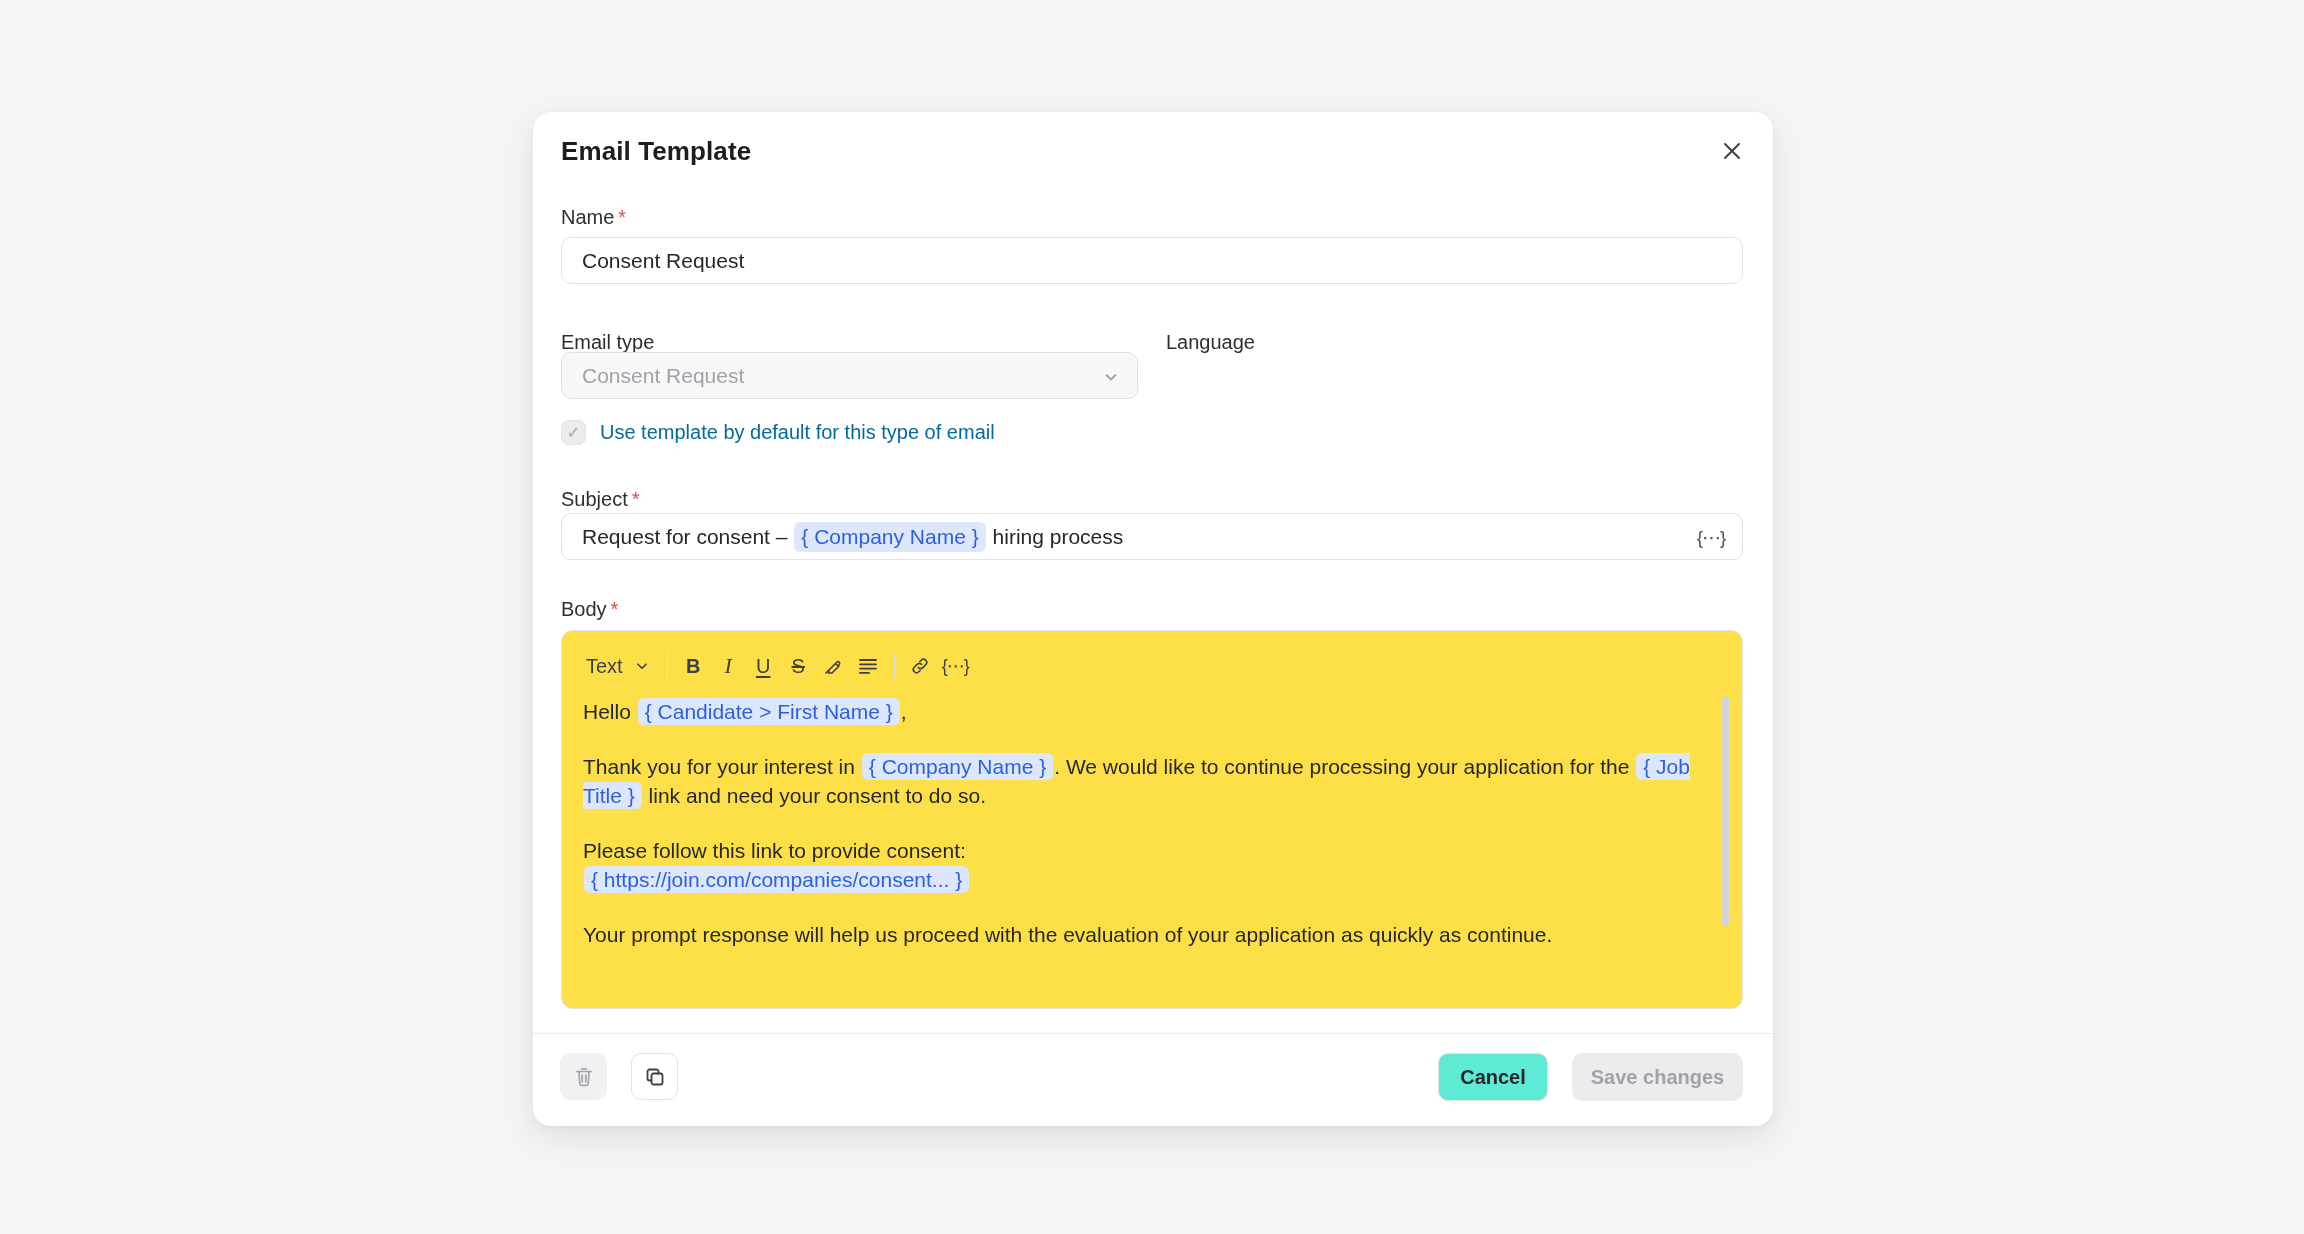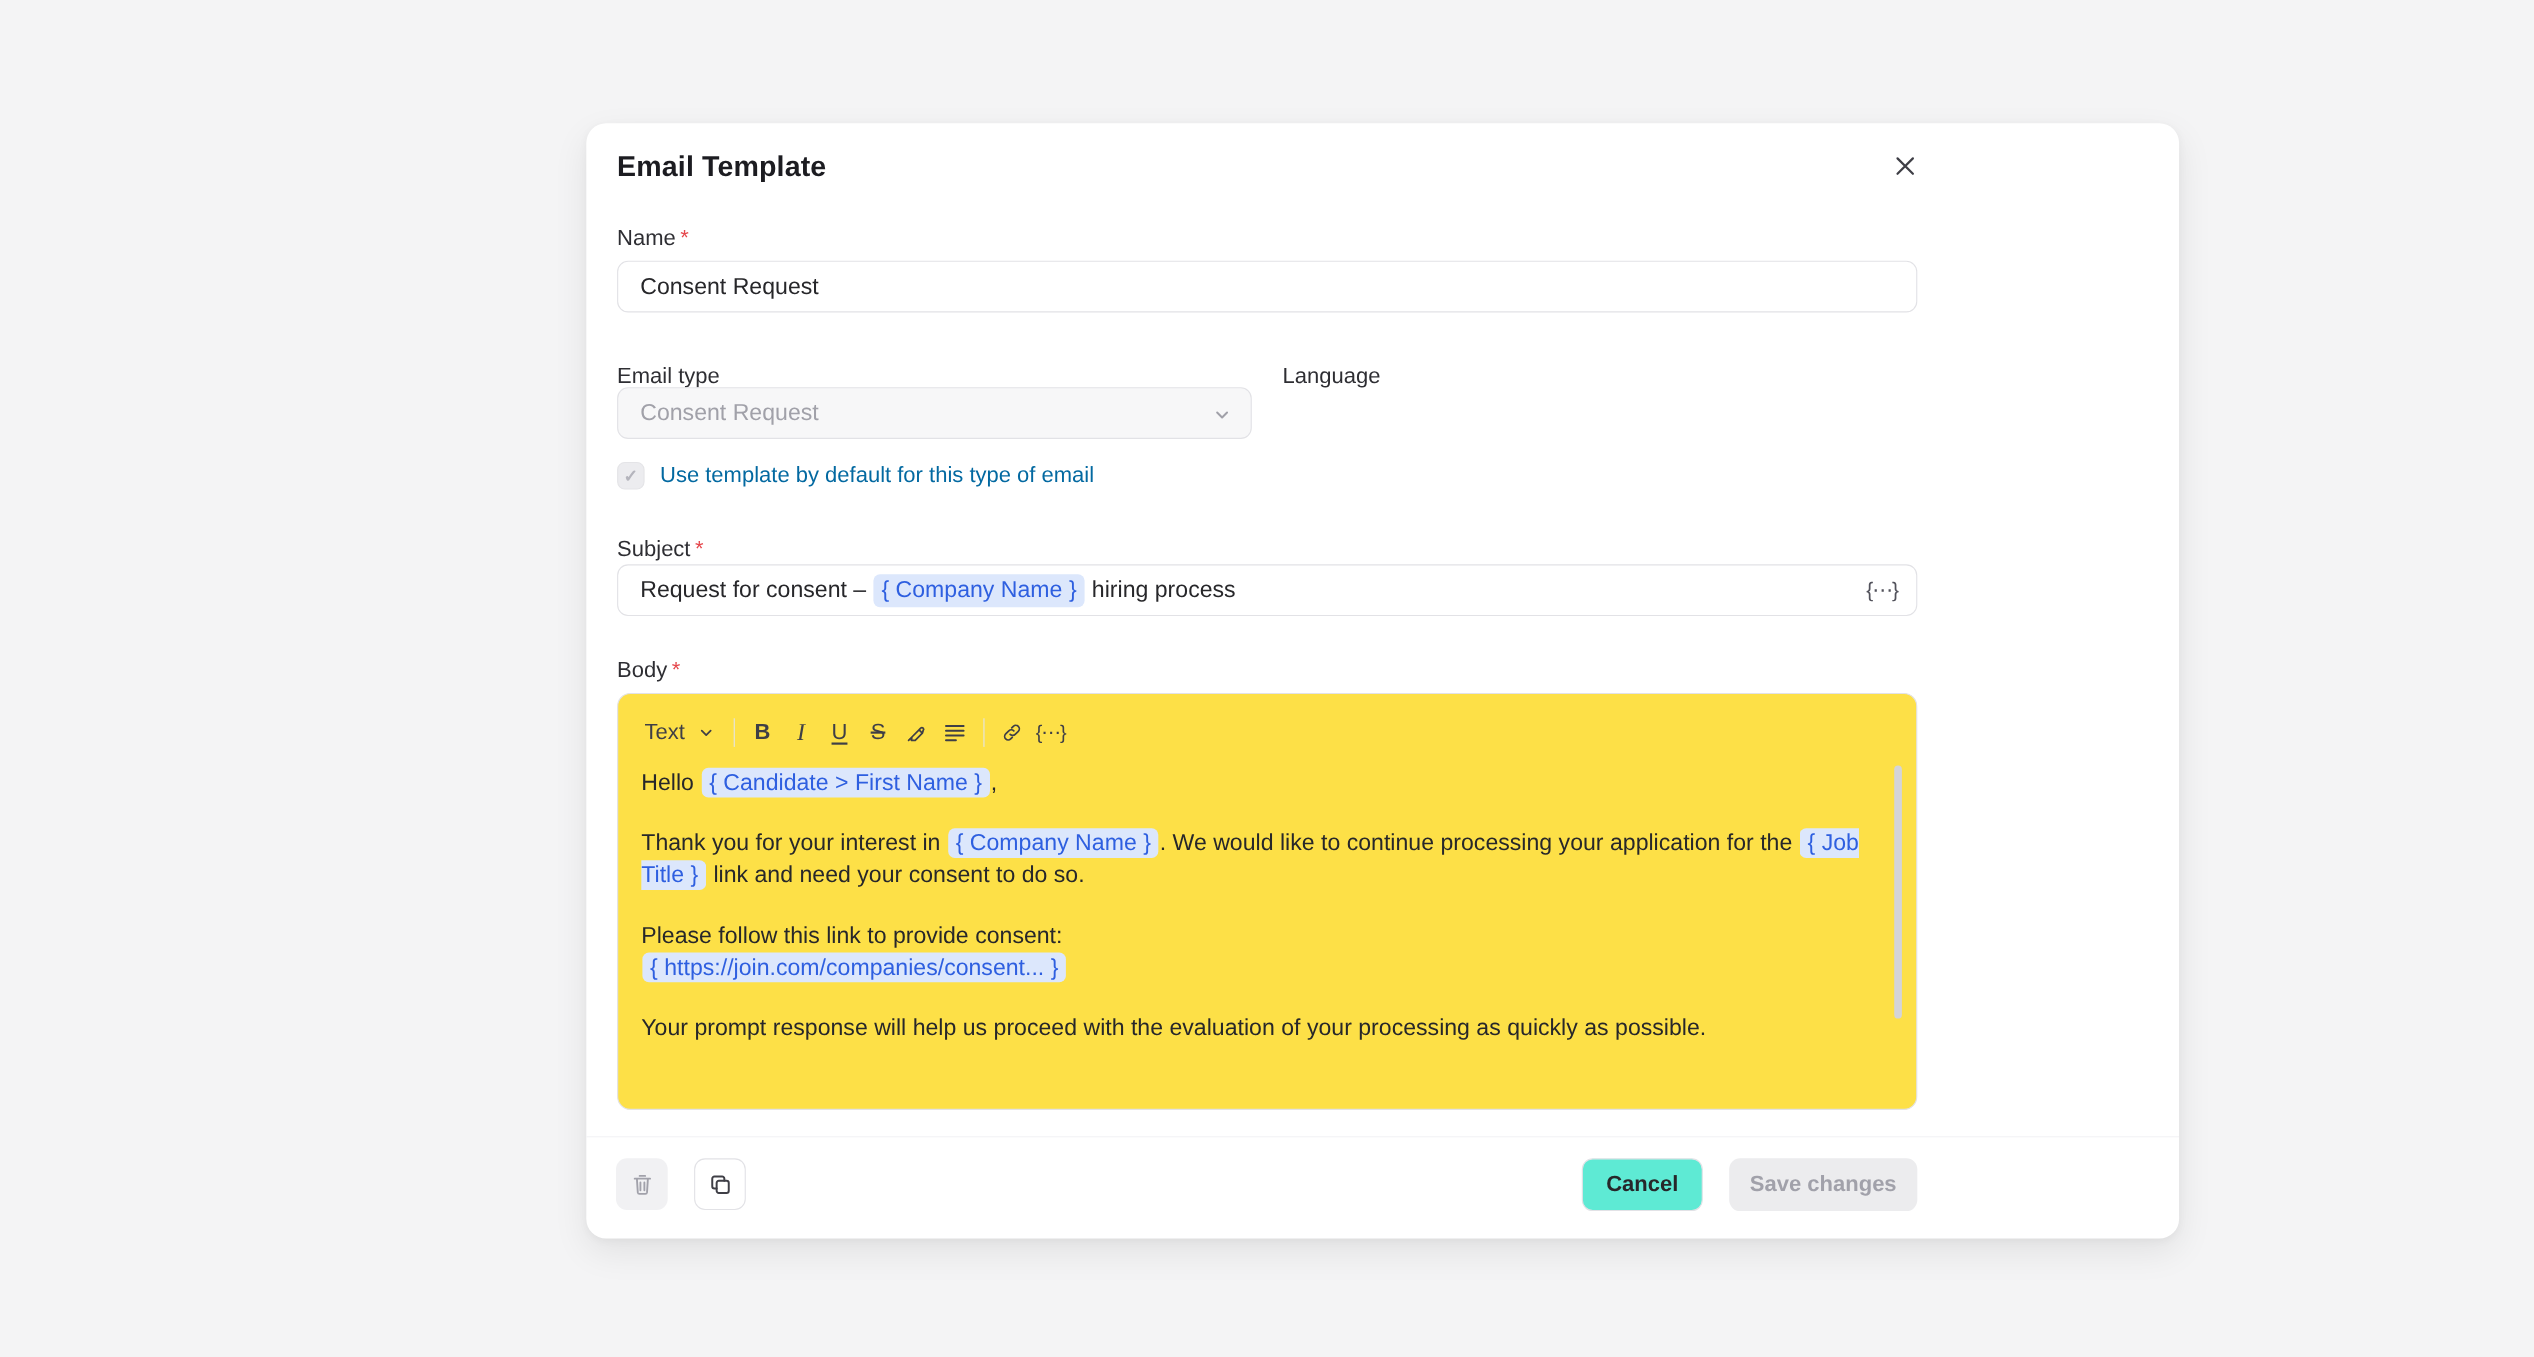--- a/index.html
+++ b/index.html
@@ -5,21 +5,21 @@
   * { margin:0; padding:0; box-sizing:border-box; }
   html,body { width:2304px; height:1234px; }
   body {
     background:#f4f4f5;
     font-family:"Liberation Sans", sans-serif;
     position:relative;
     overflow:hidden;
     color:#27272a;
   }
   .modal {
-    position:absolute; left:533px; top:112px; width:1448px; height:1014px;
+    position:absolute; left:533px; top:112px; width:1240px; height:1014px;
     background:#ffffff; border-radius:18px;
     box-shadow:0 12px 32px rgba(0,0,0,0.08), 0 2px 8px rgba(0,0,0,0.04);
   }
   .dialog-title {
     position:absolute; left:28px; top:24px;
     font-size:26px; font-weight:700; color:#1c1c21; letter-spacing:0.1px;
   }
   .close-btn {
     position:absolute; left:1182px; top:22px; width:34px; height:34px;
     background:none; border:none; cursor:pointer;
@@ -201,21 +201,21 @@
           <path d="M10.2 13.8 a3.5 3.5 0 0 0 4.95 0 l3.1 -3.1 a3.5 3.5 0 0 0 -4.95 -4.95 l-1.55 1.55 M13.8 10.2 a3.5 3.5 0 0 0 -4.95 0 l-3.1 3.1 a3.5 3.5 0 0 0 4.95 4.95 l1.55 -1.55" stroke="#3f3f46" stroke-width="1.7" fill="none" stroke-linecap="round" stroke-linejoin="round"></path>
         </svg>
       </button>
       <button class="tb-btn v">{⋯}</button>
     </div>
 
     <div class="body-content" id="body-content">
         <div class="para"><span class="seg">Hello </span><span class="token">{ Candidate &gt; First Name }</span><span class="seg">,</span></div>
         <div class="para"><span class="seg">Thank you for your interest in </span><span class="token">{ Company Name }</span><span class="seg">. We would like to continue processing your application for the </span><span class="token">{ Job Title }</span><span class="seg"> link and need your consent to do so.</span></div>
         <div class="para"><span class="seg">Please follow this link to provide consent:</span><br><span class="token">{ https://join.com/companies/consent... }</span></div>
-        <div class="para"><span class="seg">Your prompt response will help us proceed with the evaluation of your processing as quickly as possible.</span></div>
+        <div class="para"><span class="seg">Your prompt response will help us proceed with the evaluation of your application as quickly as continue.</span></div>
       </div>
     <div class="scroll-thumb"></div>
   </div>
 
   <div class="footer">
     <button class="icon-btn disabled" style="left:27px;">
       <svg width="24" height="24" viewBox="0 0 24 24">
         <path d="M5 6.5 H19 M9.5 4 H14.5 M7 6.5 L7.8 19 A1.5 1.5 0 0 0 9.3 20.3 L14.7 20.3 A1.5 1.5 0 0 0 16.2 19 L17 6.5 M10.2 10 V17 M13.8 10 V17" stroke="#a1a1aa" stroke-width="1.7" fill="none" stroke-linecap="round" stroke-linejoin="round"></path>
       </svg>
     </button>

